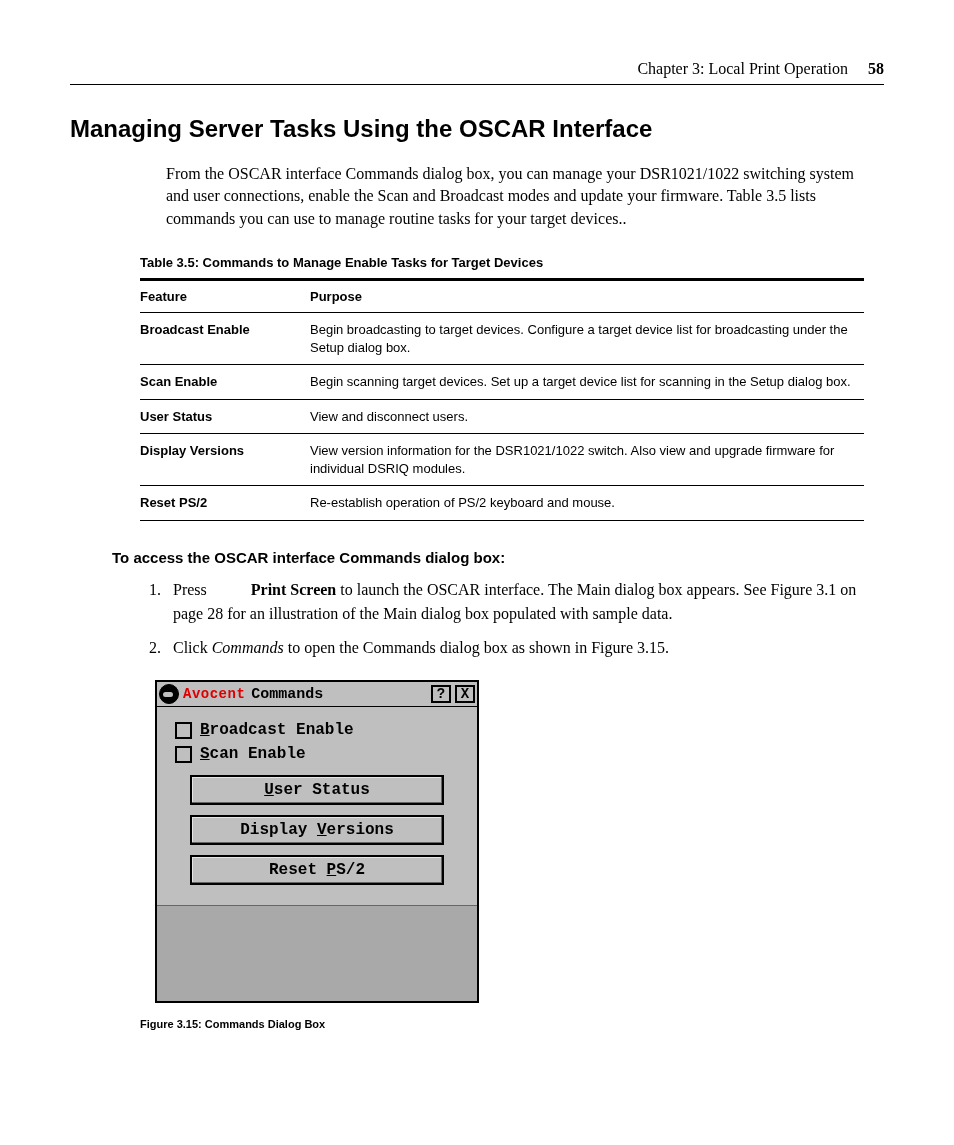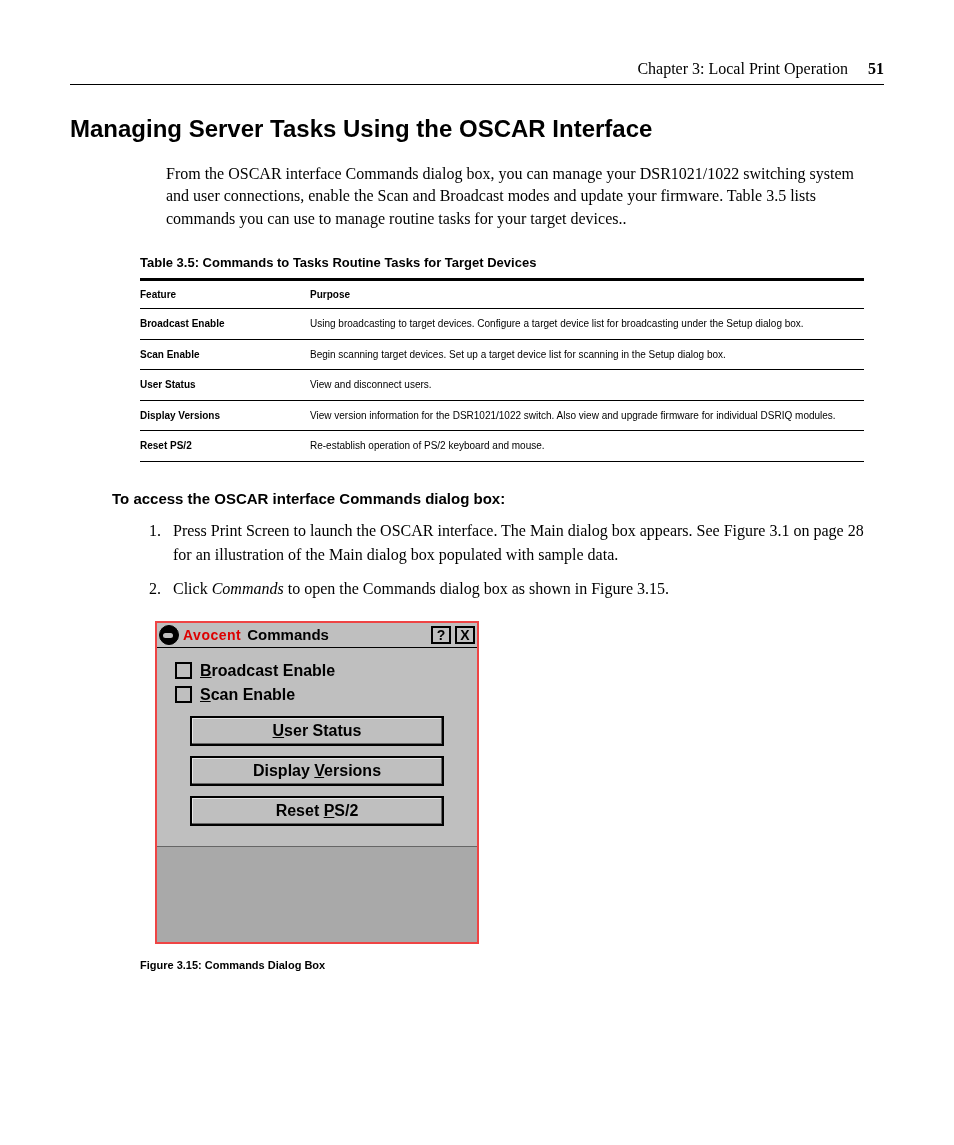--- a/index.html
+++ b/index.html
@@ -40,21 +40,21 @@
     font-family: Arial, Helvetica, sans-serif;
     font-weight: bold;
     font-size: 13px;
     margin: 25px 0 8px 70px;
   }
   table.feature-table {
     border-collapse: collapse;
     width: calc(100% - 90px);
     margin-left: 70px;
     font-family: Arial, Helvetica, sans-serif;
-    font-size: 10px;
+    font-size: 13px;
   }
   table.feature-table th {
     text-align: left;
     font-weight: bold;
     border-top: 3px solid #000;
     border-bottom: 1px solid #000;
     padding: 8px 10px 8px 0;
   }
   table.feature-table td {
     border-bottom: 1px solid #000;
@@ -74,32 +74,32 @@
   }
   ol.steps {
     margin: 0 20px 0 70px;
     padding-left: 25px;
     line-height: 1.5;
   }
   ol.steps li {
     margin-bottom: 10px;
     padding-left: 8px;
   }
-  .bold-inline { font-weight: normal; }
+  .bold-inline { font-weight: bold; margin-left: 40px; }
   .italic-inline { font-style: italic; }
 
   
   .dialog-wrap {
     margin: 20px 0 15px 85px;
   }
   .dialog {
     width: 320px;
-    border: 2px solid #ef4444;
-    background: #bfbfbf;
-    font-family: Liberation Sans, sans-serif;
+    border: 2px solid #000000;
+    background: #bfbfbf;
+    font-family: Liberation Mono, monospace;
     font-weight: bold;
   }
   .dialog-title {
     display: flex;
     align-items: center;
     background: #bfbfbf;
     border-bottom: 1px solid #000;
     padding: 2px 2px;
     gap: 4px;
   }
@@ -188,40 +188,40 @@
     font-weight: bold;
     font-size: 11px;
     margin: 12px 0 16px 70px;
   }
 </style>
 </head>
 <body>
 
 <div class="header-line">
   <span>Chapter 3: Local Print Operation</span>
-  <span class="header-page">51</span>
+  <span class="header-page">58</span>
 </div>
 
 <h1 class="section-title">Managing Server Tasks Using the OSCAR Interface</h1>
 
 <p class="intro">From the OSCAR interface Commands dialog box, you can manage your DSR1021/1022 switching system and user connections, enable the Scan and Broadcast modes and update your firmware. Table 3.5 lists commands you can use to manage routine tasks for your target devices..</p>
 
-<div class="table-caption">Table 3.5: Commands to Tasks Routine Tasks for Target Devices</div>
+<div class="table-caption">Table 3.5: Commands to Manage Enable Tasks for Target Devices</div>
 
 <table class="feature-table">
   <thead>
     <tr>
       <th>Feature</th>
       <th>Purpose</th>
     </tr>
   </thead>
   <tbody>
     <tr>
       <td class="feat">Broadcast Enable</td>
-      <td>Using broadcasting to target devices. Configure a target device list for broadcasting under the Setup dialog box.</td>
+      <td>Begin broadcasting to target devices. Configure a target device list for broadcasting under the Setup dialog box.</td>
     </tr>
     <tr>
       <td class="feat">Scan Enable</td>
       <td>Begin scanning target devices. Set up a target device list for scanning in the Setup dialog box.</td>
     </tr>
     <tr>
       <td class="feat">User Status</td>
       <td>View and disconnect users.</td>
     </tr>
     <tr>

